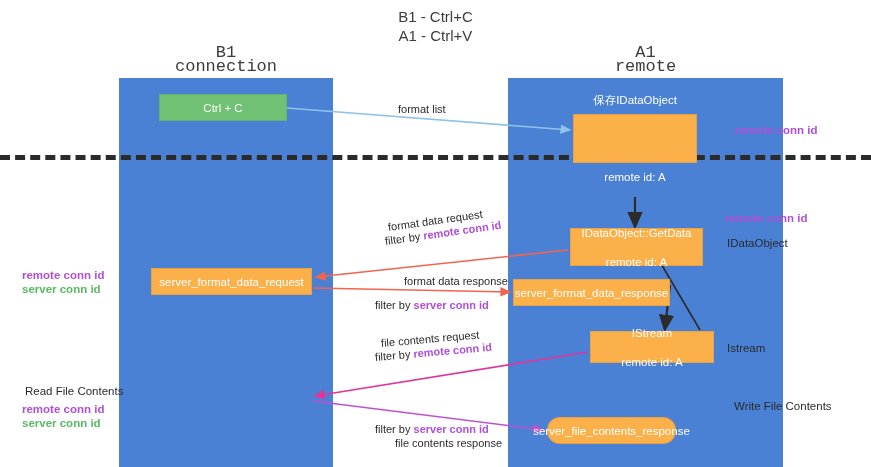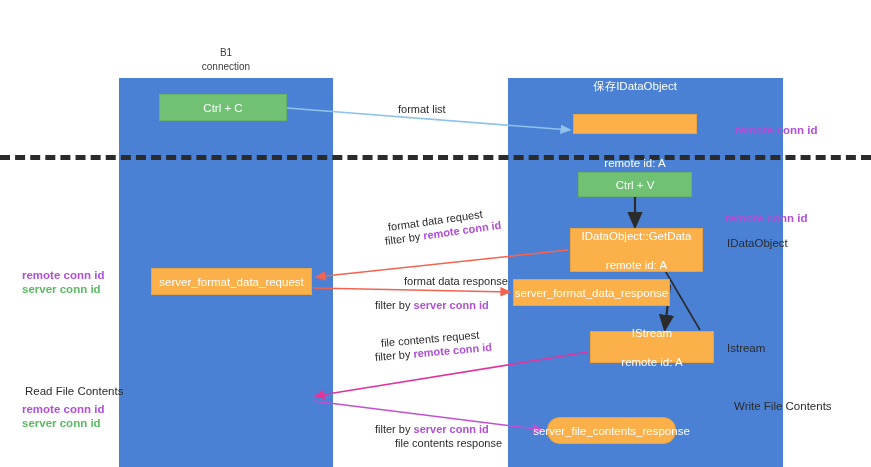--- a/index.html
+++ b/index.html
@@ -32,24 +32,25 @@
     left: 0; right: 0; top: 7px;
     text-align: center;
     font-size: 15px;
     color: #3c3c3c;
     line-height: 19px;
     white-space: pre-line;
   }
   .col-head {
     position: absolute;
     text-align: center;
-    font-size: 10px;
+    font-size: 17px;
     color: #3c3c3c;
     line-height: 14px;
     white-space: pre-line;
+    font-family: Liberation Mono, monospace;
   }
   #head-b1 { left: 119px; top: 46px; width: 214px; }
   #head-a1 { left: 508px; top: 46px; width: 275px; }
 
   
   .node {
     position: absolute;
     display: flex;
     flex-direction: column;
     align-items: center;
@@ -59,23 +60,23 @@
     font-size: 11.5px;
     line-height: 14px;
     border: 1px solid rgba(0,0,0,0.08);
   }
   .node.orange { background: #fbb04a; }
   .node.green  { background: #70c174; }
   .node .l2 { font-size: 11.5px; margin-top: 15px; }
 
   
   #node-ctrlc   { left: 159px; top: 94px;  width: 128px; height: 27px; }
-  #node-idobj   { left: 573px; top: 114px; width: 124px; height: 20px; gap: 48px; }
+  #node-idobj   { left: 573px; top: 114px; width: 124px; height: 49px; gap: 48px; }
   #node-ctrlv   { left: 578px; top: 172px; width: 114px; height: 25px; }
-  #node-getdata { left: 570px; top: 228px; width: 133px; height: 44px; }
+  #node-getdata { left: 570px; top: 228px; width: 133px; height: 38px; }
   #node-sfreq   { left: 151px; top: 268px; width: 161px; height: 27px; }
   #node-sfres   { left: 513px; top: 279px; width: 157px; height: 27px; }
   #node-istream { left: 590px; top: 331px; width: 124px; height: 32px; }
   #node-sfcreq  { left: 151px; top: 384px; width: 160px; height: 27px; }
   #node-sfcres  { left: 547px; top: 417px; width: 129px; height: 27px; border-radius: 13px; }
 
   
   .sidelabel {
     position: absolute;
     font-size: 11.5px;
@@ -171,36 +172,37 @@
 
     <path d="M660,262 L700,330" stroke="#2b2b2b" stroke-width="1.6" fill="none"></path>
 
     <path d="M588,352 L315,396" stroke="#e0369c" stroke-width="1.6" fill="none" marker-end="url(#ah-pink)"></path>
 
     <path d="M313,401 L544,430" stroke="#c24fd0" stroke-width="1.6" fill="none" marker-end="url(#ah-violet)"></path>
   </svg>
 
   <div class="divider"></div>
 
+  <div class="title" id="page-title">B1 - Ctrl+C
+A1 - Ctrl+V</div>
 
   <div class="col-head" id="head-b1">B1
 connection</div>
+  <div class="col-head" id="head-a1">A1
+remote</div>
 
   <div class="node green" id="node-ctrlc">
     <span>Ctrl + C</span>
   </div>
 
   <div class="node orange" id="node-idobj">
     <span>保存IDataObject</span>
     <span class="l2">remote id: A</span>
   </div>
 
-  <div class="node green" id="node-ctrlv">
-    <span>Ctrl + V</span>
-  </div>
 
   <div class="node orange" id="node-getdata">
     <span>IDataObject::GetData</span>
     <span class="l2">remote id: A</span>
   </div>
 
   <div class="node orange" id="node-sfreq">
     <span>server_format_data_request</span>
   </div>
 

